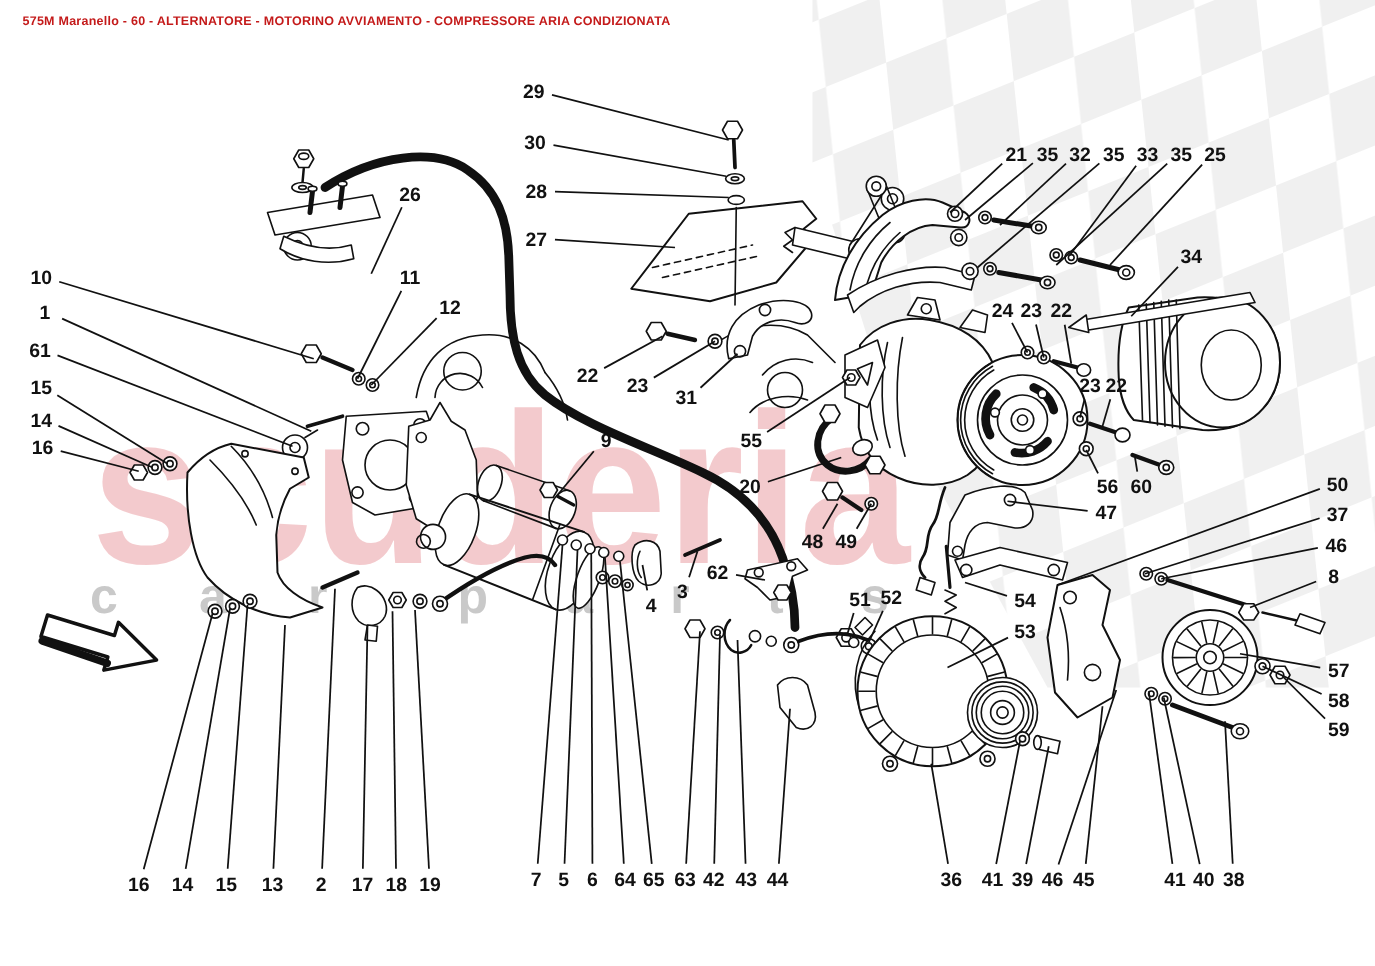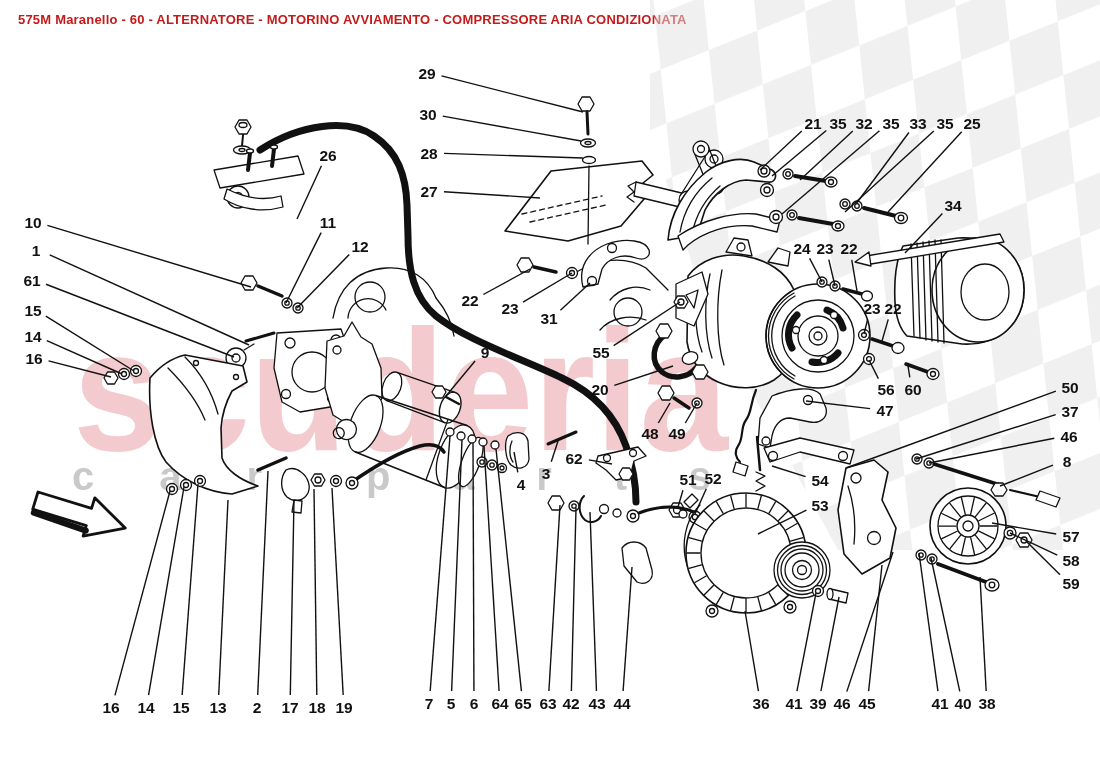--- a/index.html
+++ b/index.html
@@ -1,18 +1,18 @@
 <!DOCTYPE html>
 <html style="--title: #c41a1a; --pink: #e2777e; --gray: #8f8f8f; --chk: #e1e1e1; --ink: #111111;"><head>
 <meta charset="utf-8">
 <style>
   html,body{margin:0;padding:0;background:#ffffff;}
   .stage{position:relative;width:1100px;height:773px;background:#fff;overflow:hidden;
          font-family:"Liberation Sans",sans-serif;}
-  .title{position:absolute;left:18px;top:12px;font-size:13px;font-weight:bold;
+  .title{position:absolute;left:18px;top:12px;font-size:10px;font-weight:bold;
          letter-spacing:.2px;color:var(--title,#c41a1a);white-space:nowrap;}
   svg{position:absolute;left:0;top:0;}
   .ln{stroke:var(--ink,#111);stroke-width:1.3;fill:none;stroke-linecap:round;stroke-linejoin:round;}
   .ln15{stroke:var(--ink,#111);stroke-width:1.6;fill:none;stroke-linecap:round;stroke-linejoin:round;}
   .fw{fill:#fff;stroke:var(--ink,#111);stroke-width:1.3;stroke-linejoin:round;}
   .fw15{fill:#fff;stroke:var(--ink,#111);stroke-width:1.6;stroke-linejoin:round;}
   .thick{stroke:var(--ink,#111);stroke-linecap:round;fill:none;}
   .slot{stroke:var(--ink,#111);stroke-width:7;stroke-linecap:round;fill:none;}
   .wm-pink{fill:var(--pink,#e2777e);opacity:.38;font-weight:bold;}
   .wm-gray{fill:var(--gray,#8f8f8f);opacity:.48;font-weight:bold;}

